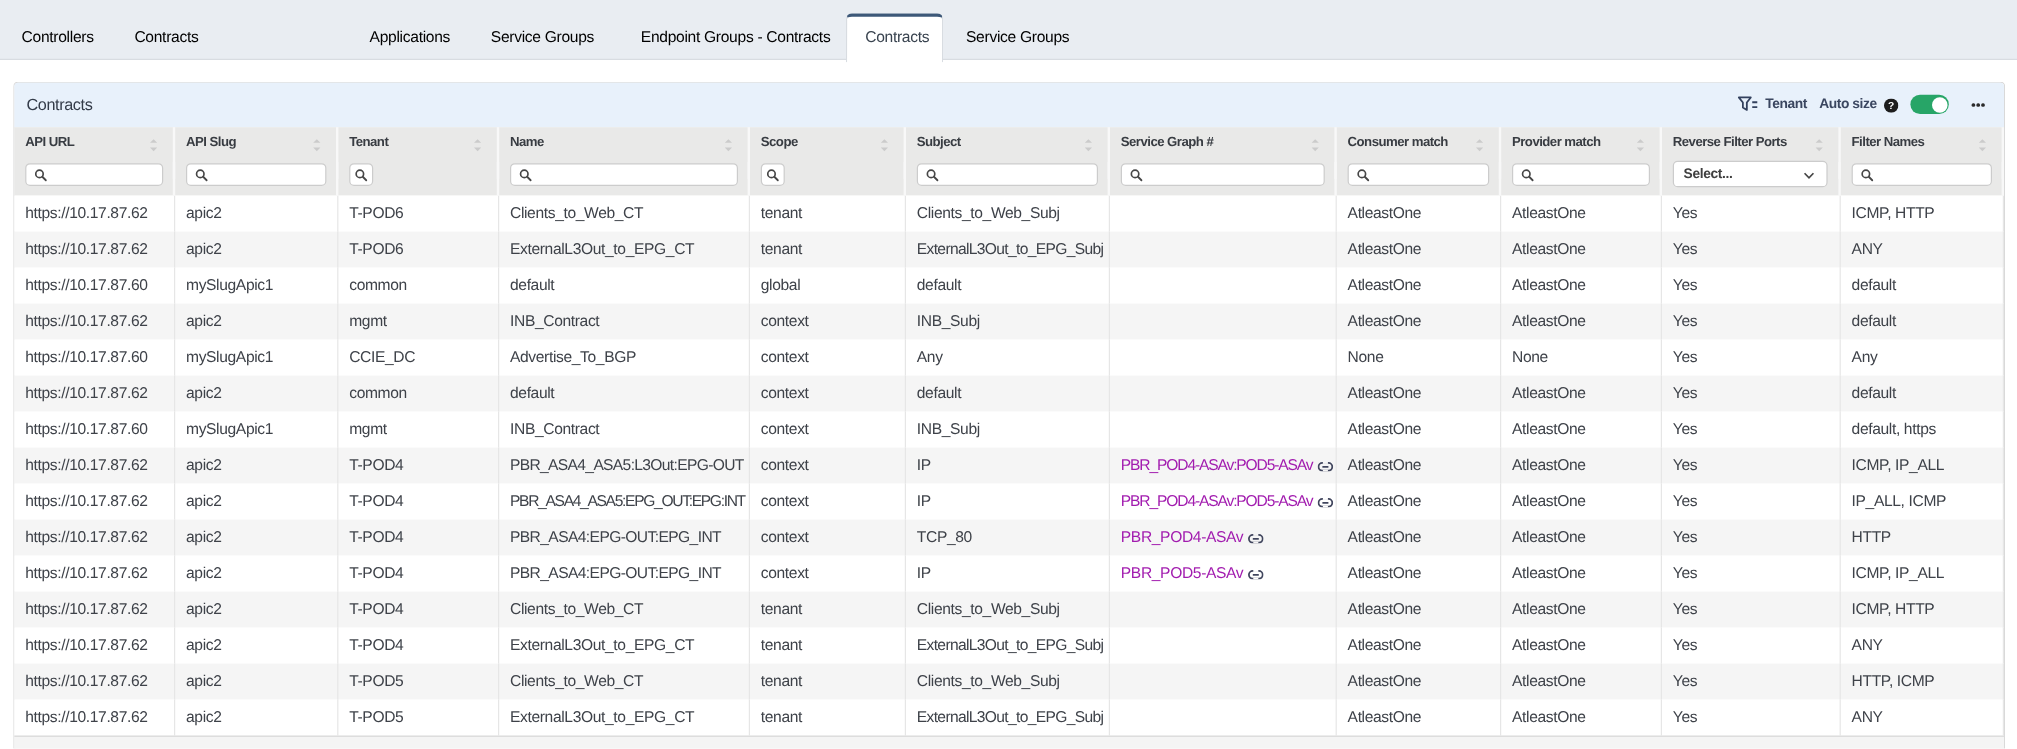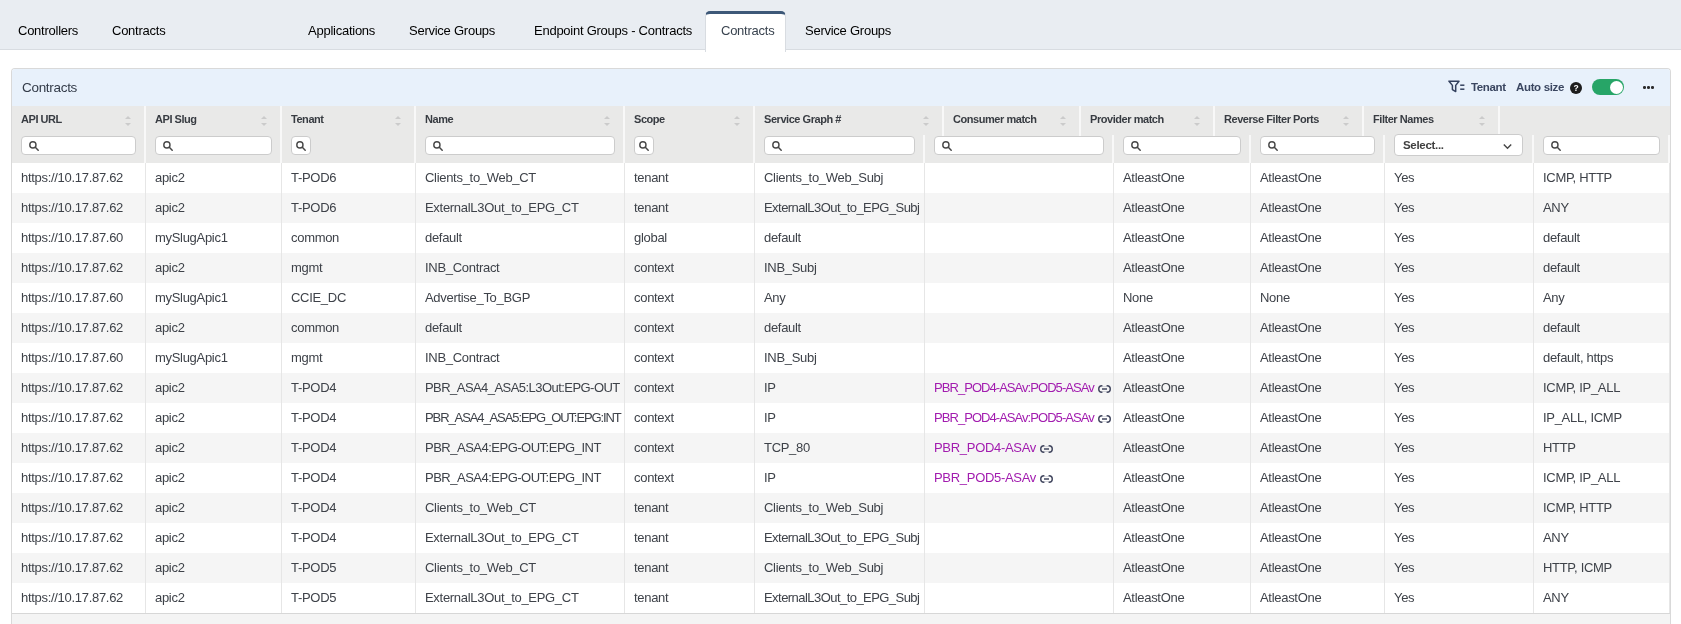--- a/index.html
+++ b/index.html
@@ -82,20 +82,24 @@
             <span class="sd"></span>
           </span></div>
 <div class="hcell" style="width:209px">Name<span class="sort">
             <span class="su"></span>
             <span class="sd"></span>
           </span></div>
 <div class="hcell" style="width:130px">Scope<span class="sort">
             <span class="su"></span>
             <span class="sd"></span>
           </span></div>
+<div class="hcell" style="width:170px">Subject<span class="sort">
+            <span class="su"></span>
+            <span class="sd"></span>
+          </span></div>
 <div class="hcell" style="width:189px">Service Graph #<span class="sort">
             <span class="su"></span>
             <span class="sd"></span>
           </span></div>
 <div class="hcell" style="width:137px">Consumer match<span class="sort">
             <span class="su"></span>
             <span class="sd"></span>
           </span></div>
 <div class="hcell" style="width:134px">Provider match<span class="sort">
             <span class="su"></span>

